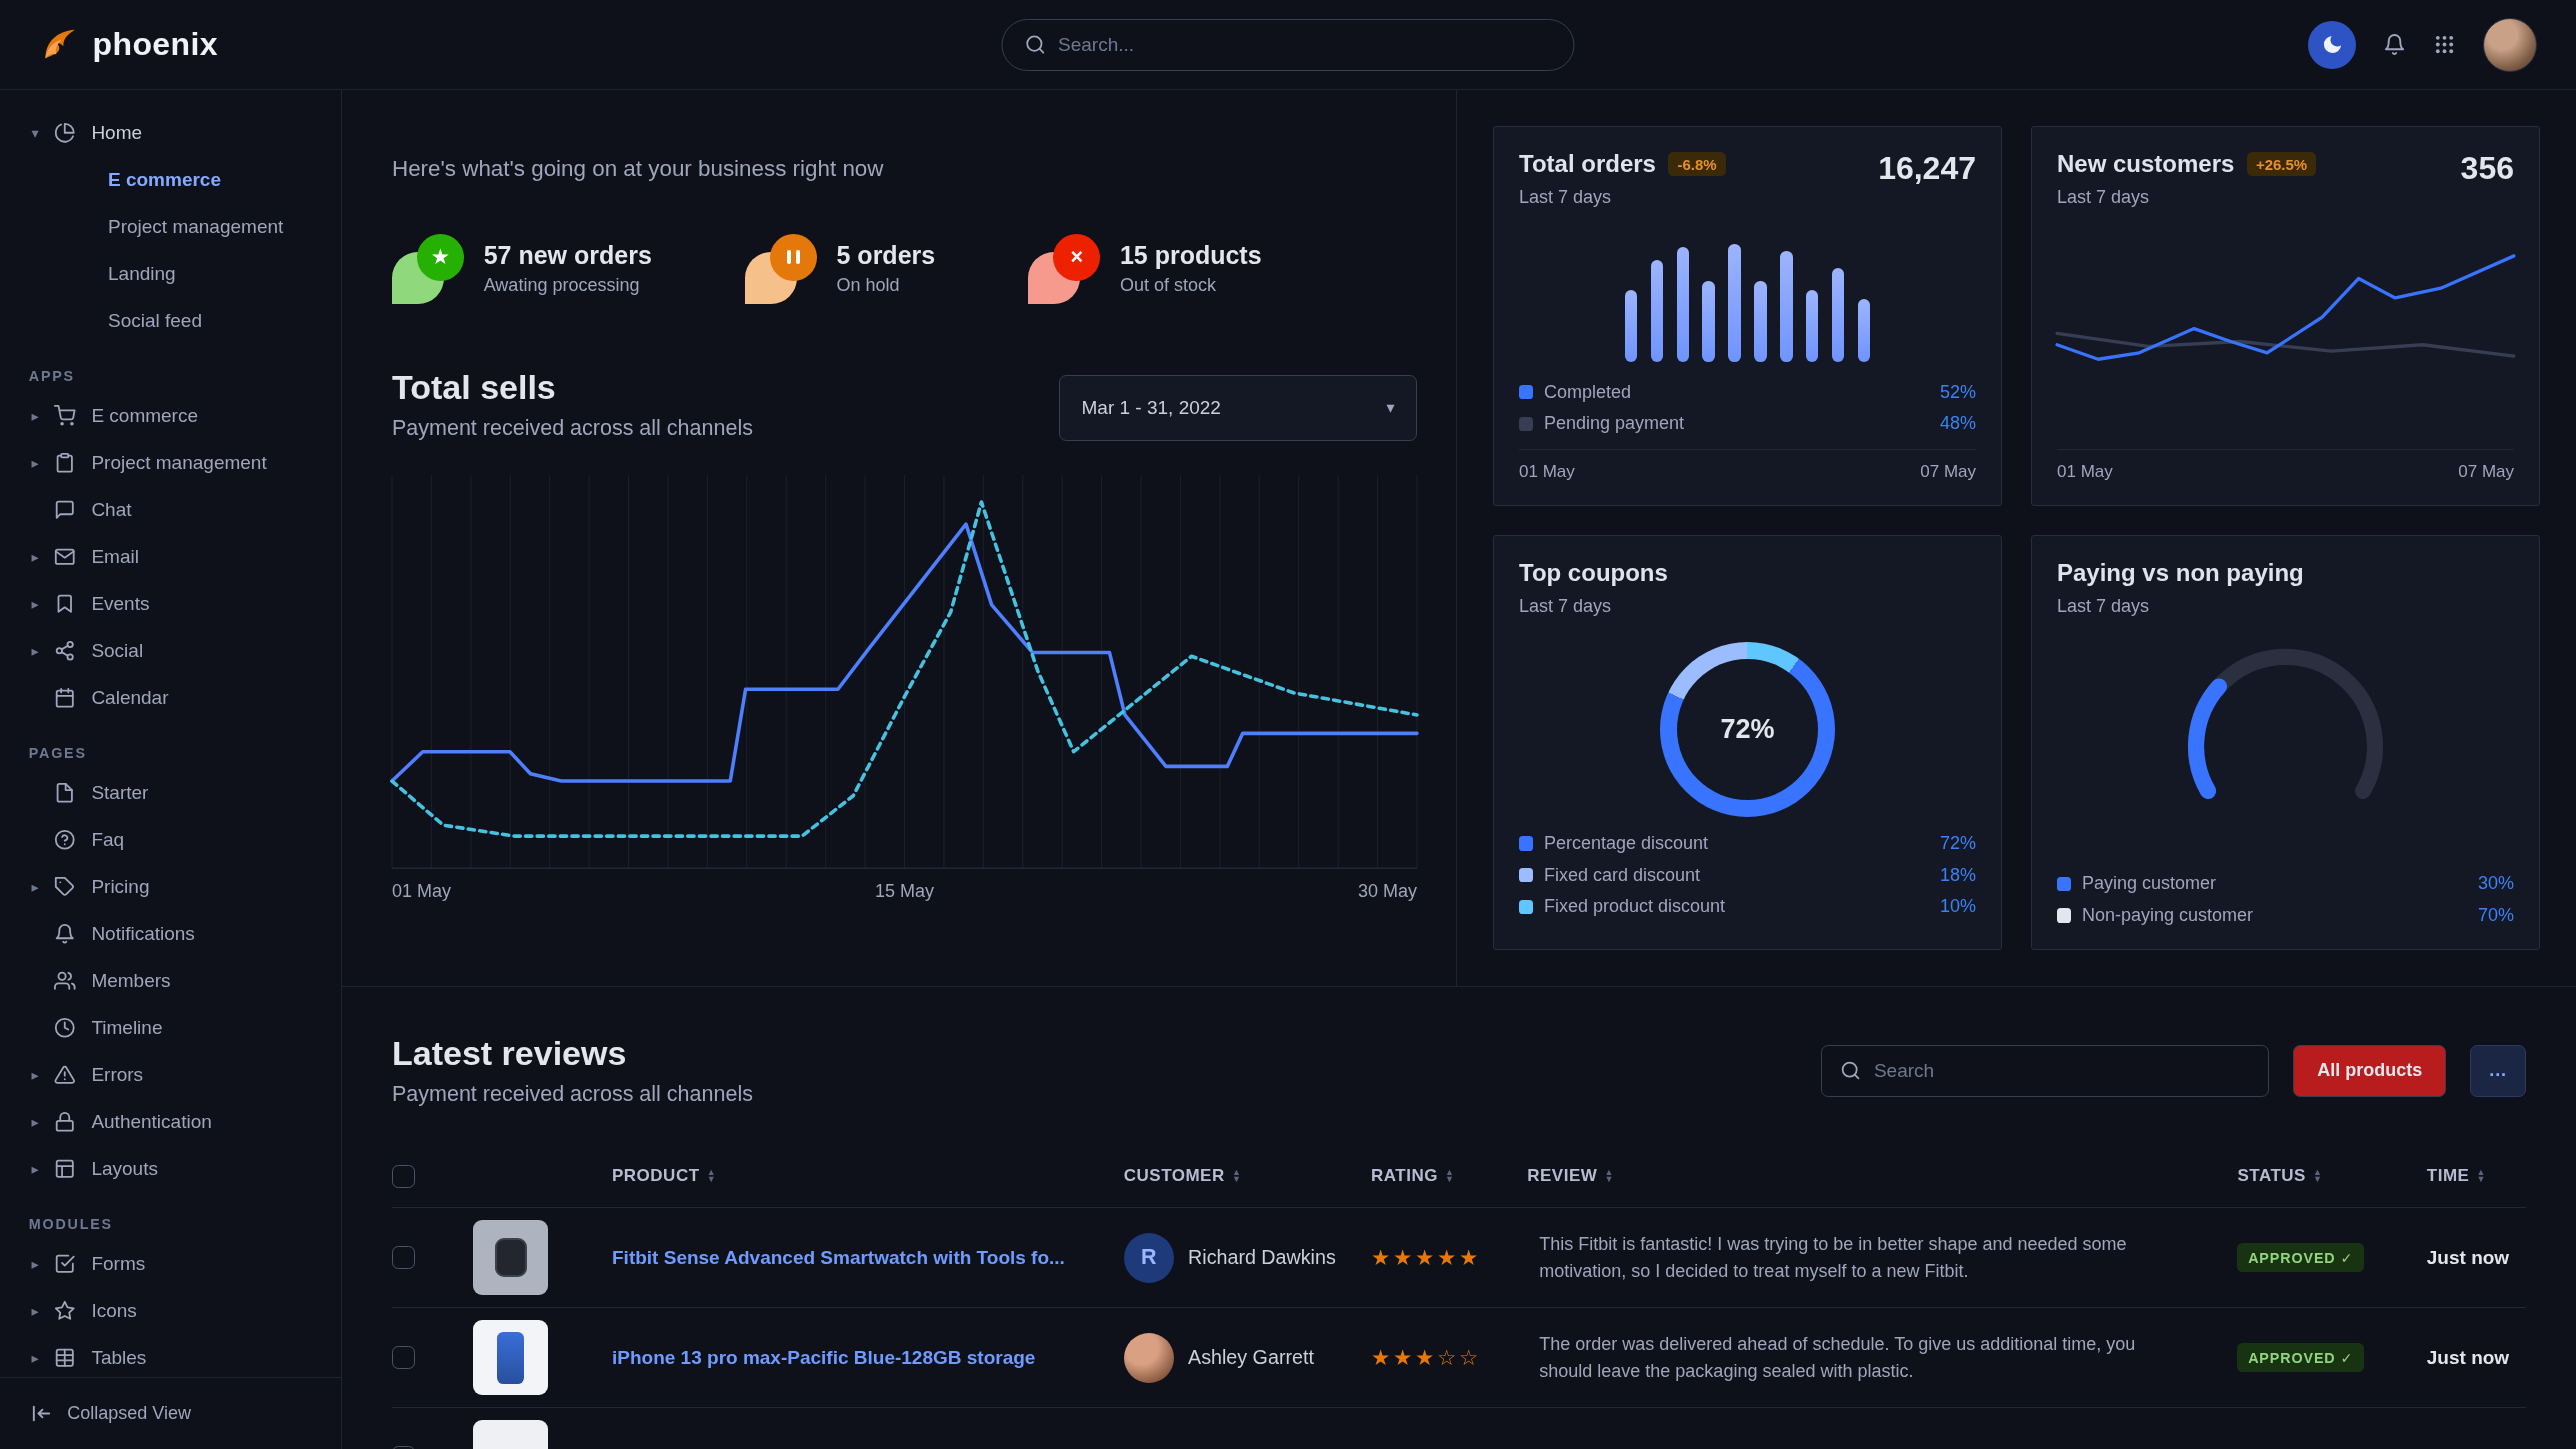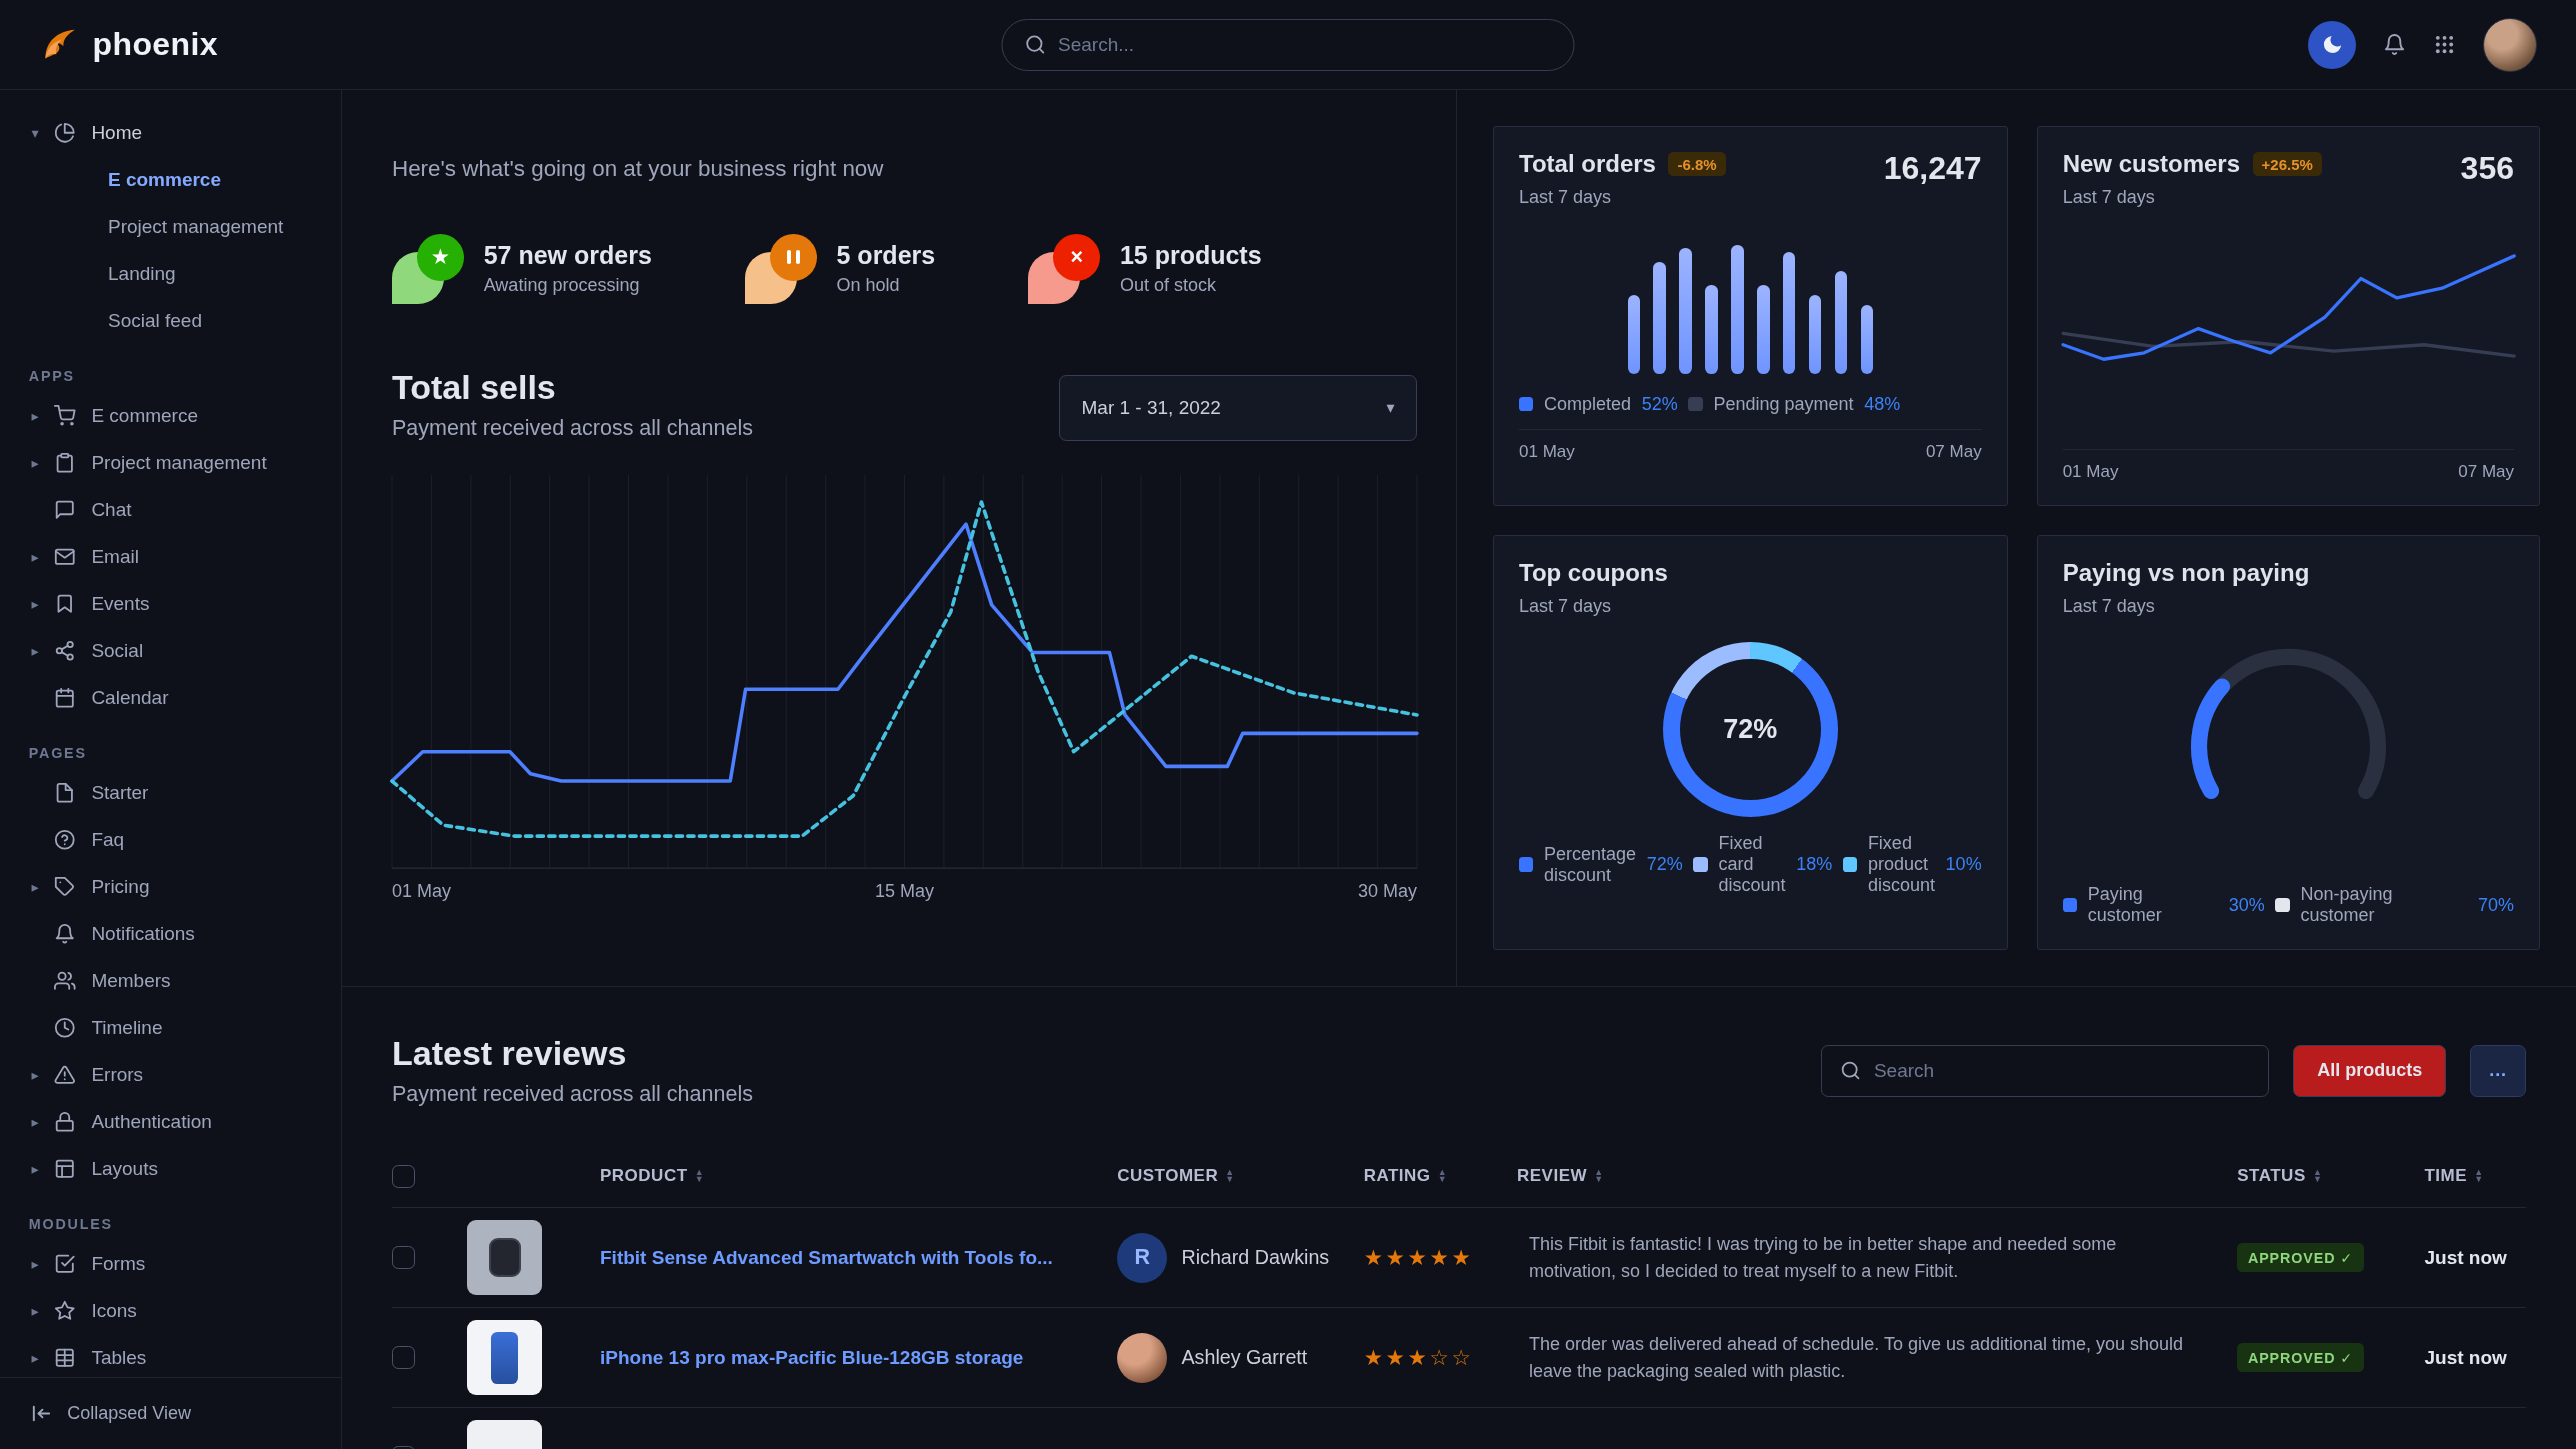--- a/index.html
+++ b/index.html
@@ -73,21 +73,21 @@
   .card-title-row { display:flex; align-items:center; gap:12.5px; }
   .card-title { font-size:24px; font-weight:700; color:#dfe3ec; }
   .badge-warn { font-size:15px; font-weight:700; color:#e5912d; background:#3b2a08; border-radius:5.4px; padding:3.6px 9px; }
   .card-sub { font-size:18px; color:#9fa6bc; margin-top:9px; }
   .card-value { font-size:32px; font-weight:700; color:#e3e6ed; }
   .card-axis { margin-top:auto; border-top:0.9px solid #222734; padding-top:12.5px; display:flex; justify-content:space-between; font-size:17px; color:#9fa6bc; }
 
   #orders-bars { height:143px; width:269px; margin:23px auto 9px; display:flex; align-items:flex-end; justify-content:center; gap:13.4px; }
   #orders-bars .bar { width:12.5px; border-radius:6.3px; background:linear-gradient(180deg,#9cb4ff,#6f94ff); }
 
-  .legend { display:flex; flex-direction:row; gap:10.7px; margin-top:10.7px; }
+  .legend { display:flex; flex-direction:column; gap:10.7px; margin-top:10.7px; }
   .legend-row { display:flex; align-items:center; gap:10.7px; font-size:18px; }
   .legend-row .chip { width:14.3px; height:14.3px; border-radius:3.6px; flex:0 0 14.3px; }
   .legend-label { color:#9fa6bc; }
   .legend-value { margin-left:auto; color:#3b82f6; }
 
   #customers-chart { width:100%; height:190px; margin-top:27px; }
 
   .donut-wrap { margin:25px auto 5.4px; position:relative; width:175px; height:175px; }
   .donut { width:175px; height:175px; border-radius:50%; }
   .donut-hole { position:absolute; inset:17px; border-radius:50%; background:#141824; display:flex; align-items:center; justify-content:center; }
@@ -102,21 +102,21 @@
   .reviews-sub { font-size:21.5px; color:#9fa6bc; margin-top:9px; }
   .reviews-controls { display:flex; align-items:center; gap:24px; }
   .search-box { width:448px; height:52px; border:0.9px solid #373e53; border-radius:7.2px; display:flex; align-items:center; gap:12.5px; padding:0 18px; }
   .search-box svg { width:21.5px; height:21.5px; color:#9fa6bc; }
   .search-box input { background:transparent; border:0; outline:0; color:#cbd0dd; font-size:19px; width:100%; font-family:inherit; }
   .search-box input::placeholder { color:#6e7891; }
   .btn-subtle { height:52px; padding:0 23px; border:0.9px solid #373e53; border-radius:7.2px; background:#b91c1c; color:#e3e6ed; font-size:18px; font-weight:600; cursor:pointer; font-family:inherit; }
   .btn-more { padding:0 18px; color:#85a9ff; background:#1b2544; border-color:#2b3a66; font-weight:700; letter-spacing:0.9px; }
 
   #reviews-table { margin-top:38px; }
-  .trow { display:grid; grid-template-columns:57px 115px 5.9fr 2.7fr 1.6fr 8.3fr 2fr 1.2fr; column-gap:18px; align-items:center; border-bottom:0.9px solid #222734; }
+  .trow { display:grid; grid-template-columns:57px 115px 5.9fr 2.7fr 1.6fr 8.3fr 2fr 1.2fr; column-gap:24px; align-items:center; border-bottom:0.9px solid #222734; }
   .trow.thead { height:63px; }
   .trow.tbody-row { height:100px; }
   .th { display:flex; align-items:center; gap:7.2px; font-size:17px; font-weight:700; color:#b6bdd1; letter-spacing:0.5px; cursor:pointer; }
   .sort { display:flex; flex-direction:column; line-height:7.2px; font-size:9px; color:#5b647c; }
   .checkbox { width:23px; height:23px; border:1.8px solid #4a5368; border-radius:6.3px; cursor:pointer; }
   .thumb { width:75px; height:75px; border-radius:9px; display:flex; align-items:center; justify-content:center; }
   .thumb.t0 { background:#aeb4bf; } .thumb.t0 i { width:32px; height:39px; border-radius:9px; background:#23262e; display:block; border:2.7px solid #3c414d; }
   .thumb.t1 { background:#f2f4f7; } .thumb.t1 i { width:27px; height:52px; border-radius:6.3px; background:linear-gradient(180deg,#3a6fd8,#274f9e); display:block; }
   .thumb.t2 { background:#eef0f3; }
   .plink { font-size:19px; font-weight:600; color:#6e9bff; cursor:pointer; overflow:hidden; text-overflow:ellipsis; white-space:nowrap; }

